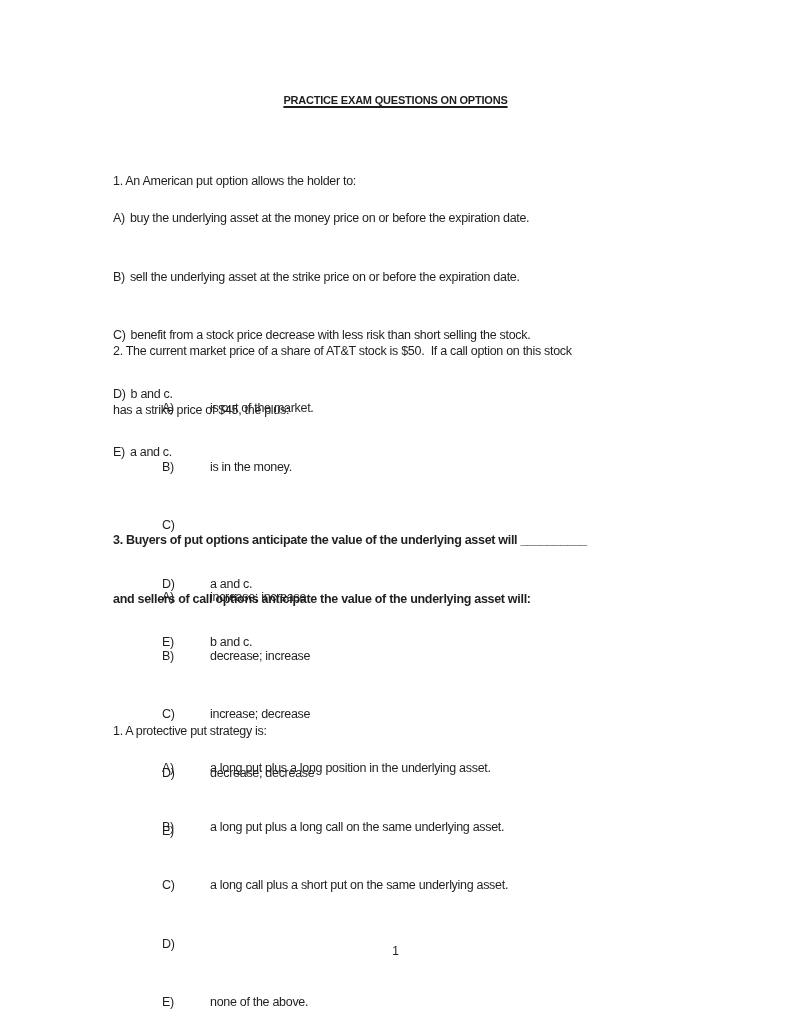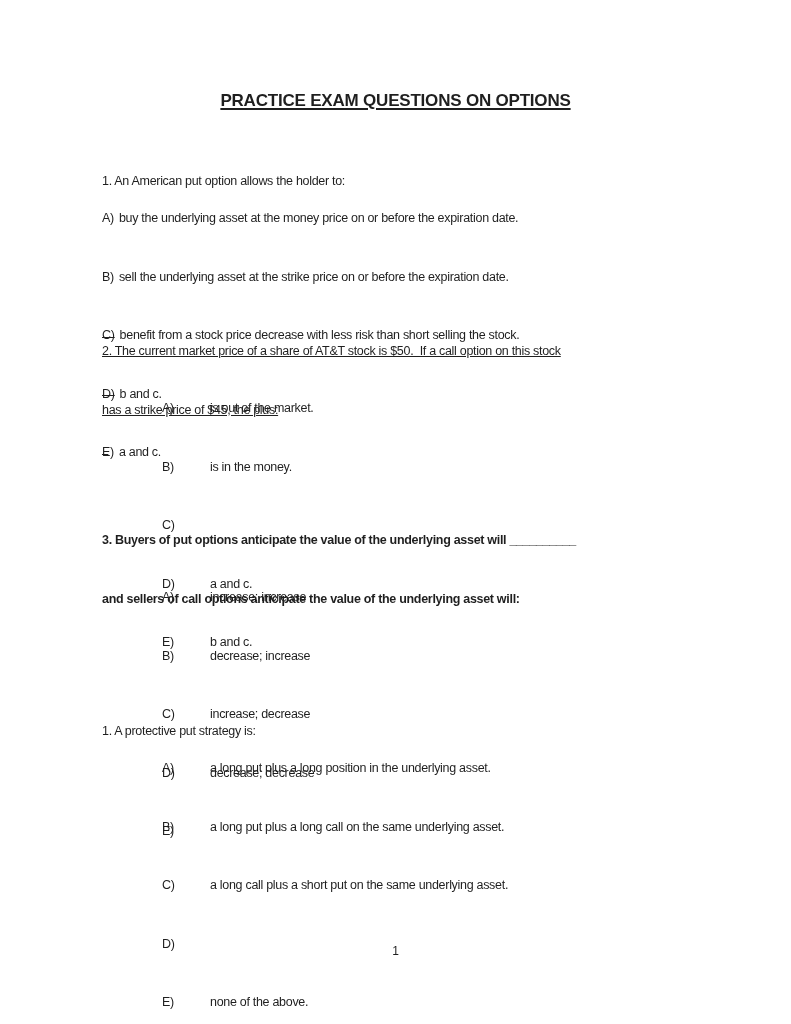--- a/index.html
+++ b/index.html
@@ -19,51 +19,51 @@
     letter-spacing: -0.3px;
     overflow: hidden;
   }
   .doc-title {
     position: absolute;
     left: 0;
     right: 0;
     top: 93px;
     text-align: center;
     font-weight: 700;
-    font-size: 17px;
+    font-size: 11px;
     line-height: 15px;
     letter-spacing: -0.2px;
     text-decoration: underline;
     text-underline-offset: 2px;
     text-decoration-thickness: 1.5px;
   }
   .block {
     position: absolute;
-    left: 102px;
+    left: 113px;
     white-space: pre-wrap;
   }
   .prompt-line { white-space: pre-wrap; }
   .opt-row { display: flex; }
   .opts-tab { left: 162px; }
   .opts-tab .opt-letter { flex: 0 0 48px; }
   .opts-inline .opt-letter { flex: 0 0 auto; margin-right: 5px; }
   .opt-text { white-space: pre-wrap; }
   .page-number {
     position: absolute;
     left: 0;
     right: 0;
     top: 942px;
     text-align: center;
     font-size: 12px;
     letter-spacing: 0;
   }
   
   #q1-prompt   { top: 133px; }
   #q1-options  { top: 170px; }
-  #q2-prompt   { top: 303px; text-decoration: underline; }
+  #q2-prompt   { top: 303px; }
   #q2-options  { top: 360px; }
   #q3-prompt   { top: 492px; font-weight: bold; }
   #q3-options  { top: 549px; }
   #q4-prompt   { top: 683px; }
   #q4-options  { top: 720px; }
 </style>
 </head>
 <body>
 
 <div class="page">

